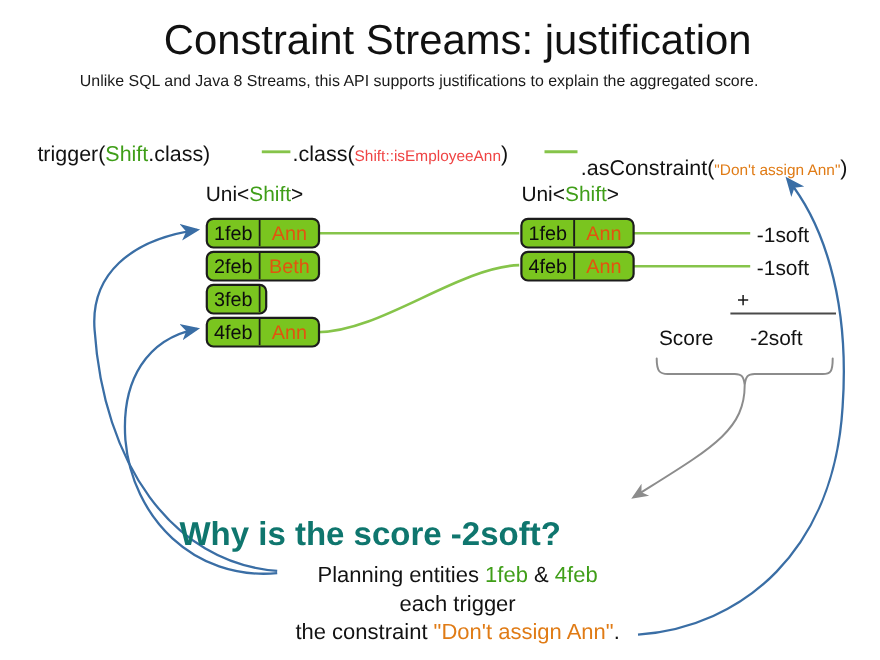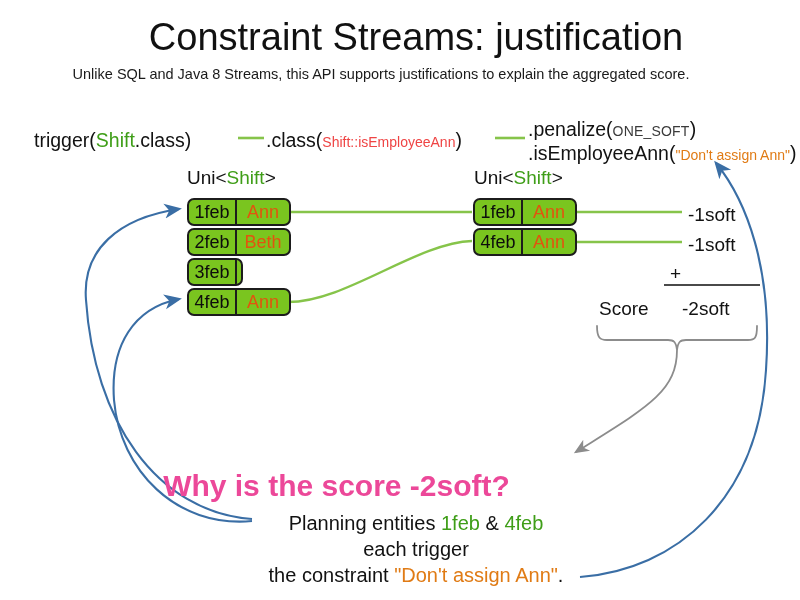--- a/index.html
+++ b/index.html
@@ -155,21 +155,21 @@
 
   
   #why-heading {
     position: absolute;
     left: 0; top: 468px;
     width: 641px;
     text-align: center;
     font-size: 30px;
     line-height: 36px;
     font-weight: bold;
-    color: #ec4899;
+    color: #0f766e;
     white-space: nowrap;
   }
   .explain-line {
     position: absolute;
     width: 800px;
     left: 0;
     text-align: center;
     font-size: 20px;
     line-height: 25px;
     color: #121212;
@@ -219,23 +219,22 @@
     <path d="M564,577 C660,570 742,500 750,370 C757,268 730,200 700,163" fill="none" stroke="#3a6ea5" stroke-width="2.1" marker-end="url(#blue-head)"></path>
   </svg>
 
   <div class="title">Constraint Streams: justification</div>
   <div class="subtitle">Unlike SQL and Java 8 Streams, this API supports justifications to explain the aggregated score.</div>
 
   <div class="code" id="code-foreach"><span>trigger(</span><span class="type">Shift</span><span>.class)</span></div>
 
   <div class="code" id="code-filter"><span>.class(</span><span class="mref">Shift::isEmployeeAnn</span><span>)</span></div>
 
-  <div class="code" id="code-penalize"><span>.penalize(</span><span class="constant">ONE_SOFT</span><span>)</span></div>
-
-  <div class="code" id="code-asconstraint"><span>.isEmployeeAnn(</span><span class="str">"Don't assign Ann"</span><span>)</span></div>
+
+  <div class="code" id="code-asconstraint"><span>.asConstraint(</span><span class="str">"Don't assign Ann"</span><span>)</span></div>
 
   <div class="uni-label" id="uni-left"><span>Uni&lt;</span><span class="type">Shift</span><span>&gt;</span></div>
 
   <div class="uni-label" id="uni-right"><span>Uni&lt;</span><span class="type">Shift</span><span>&gt;</span></div>
 
   <div class="card" style="left:171px; top:198px;">
     <div class="cell-date">1feb</div>
     <div class="cell-name">Ann</div>
   </div>
   <div class="card" style="left:171px; top:228px;">

